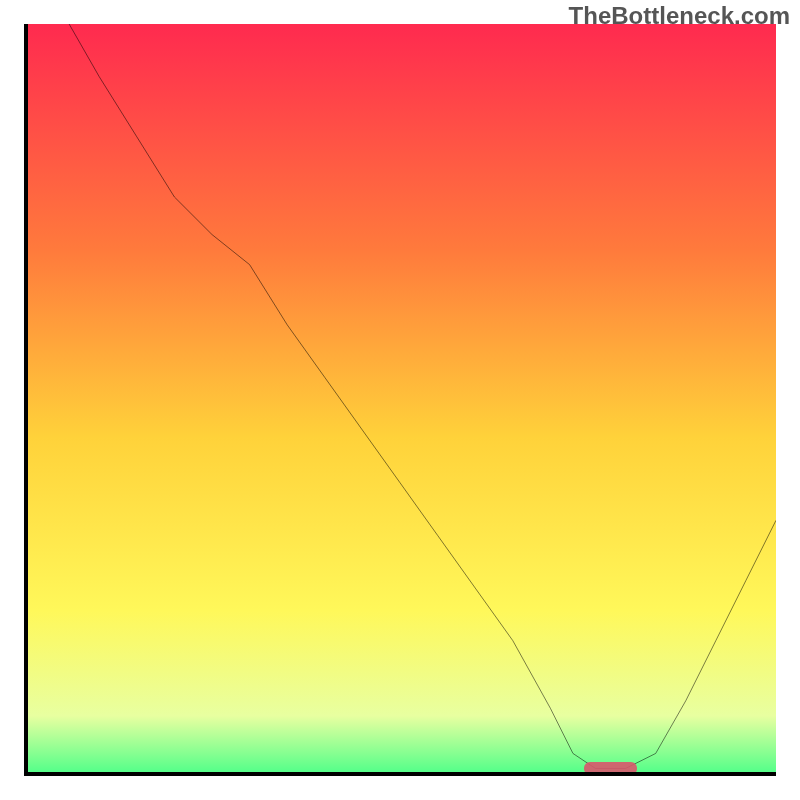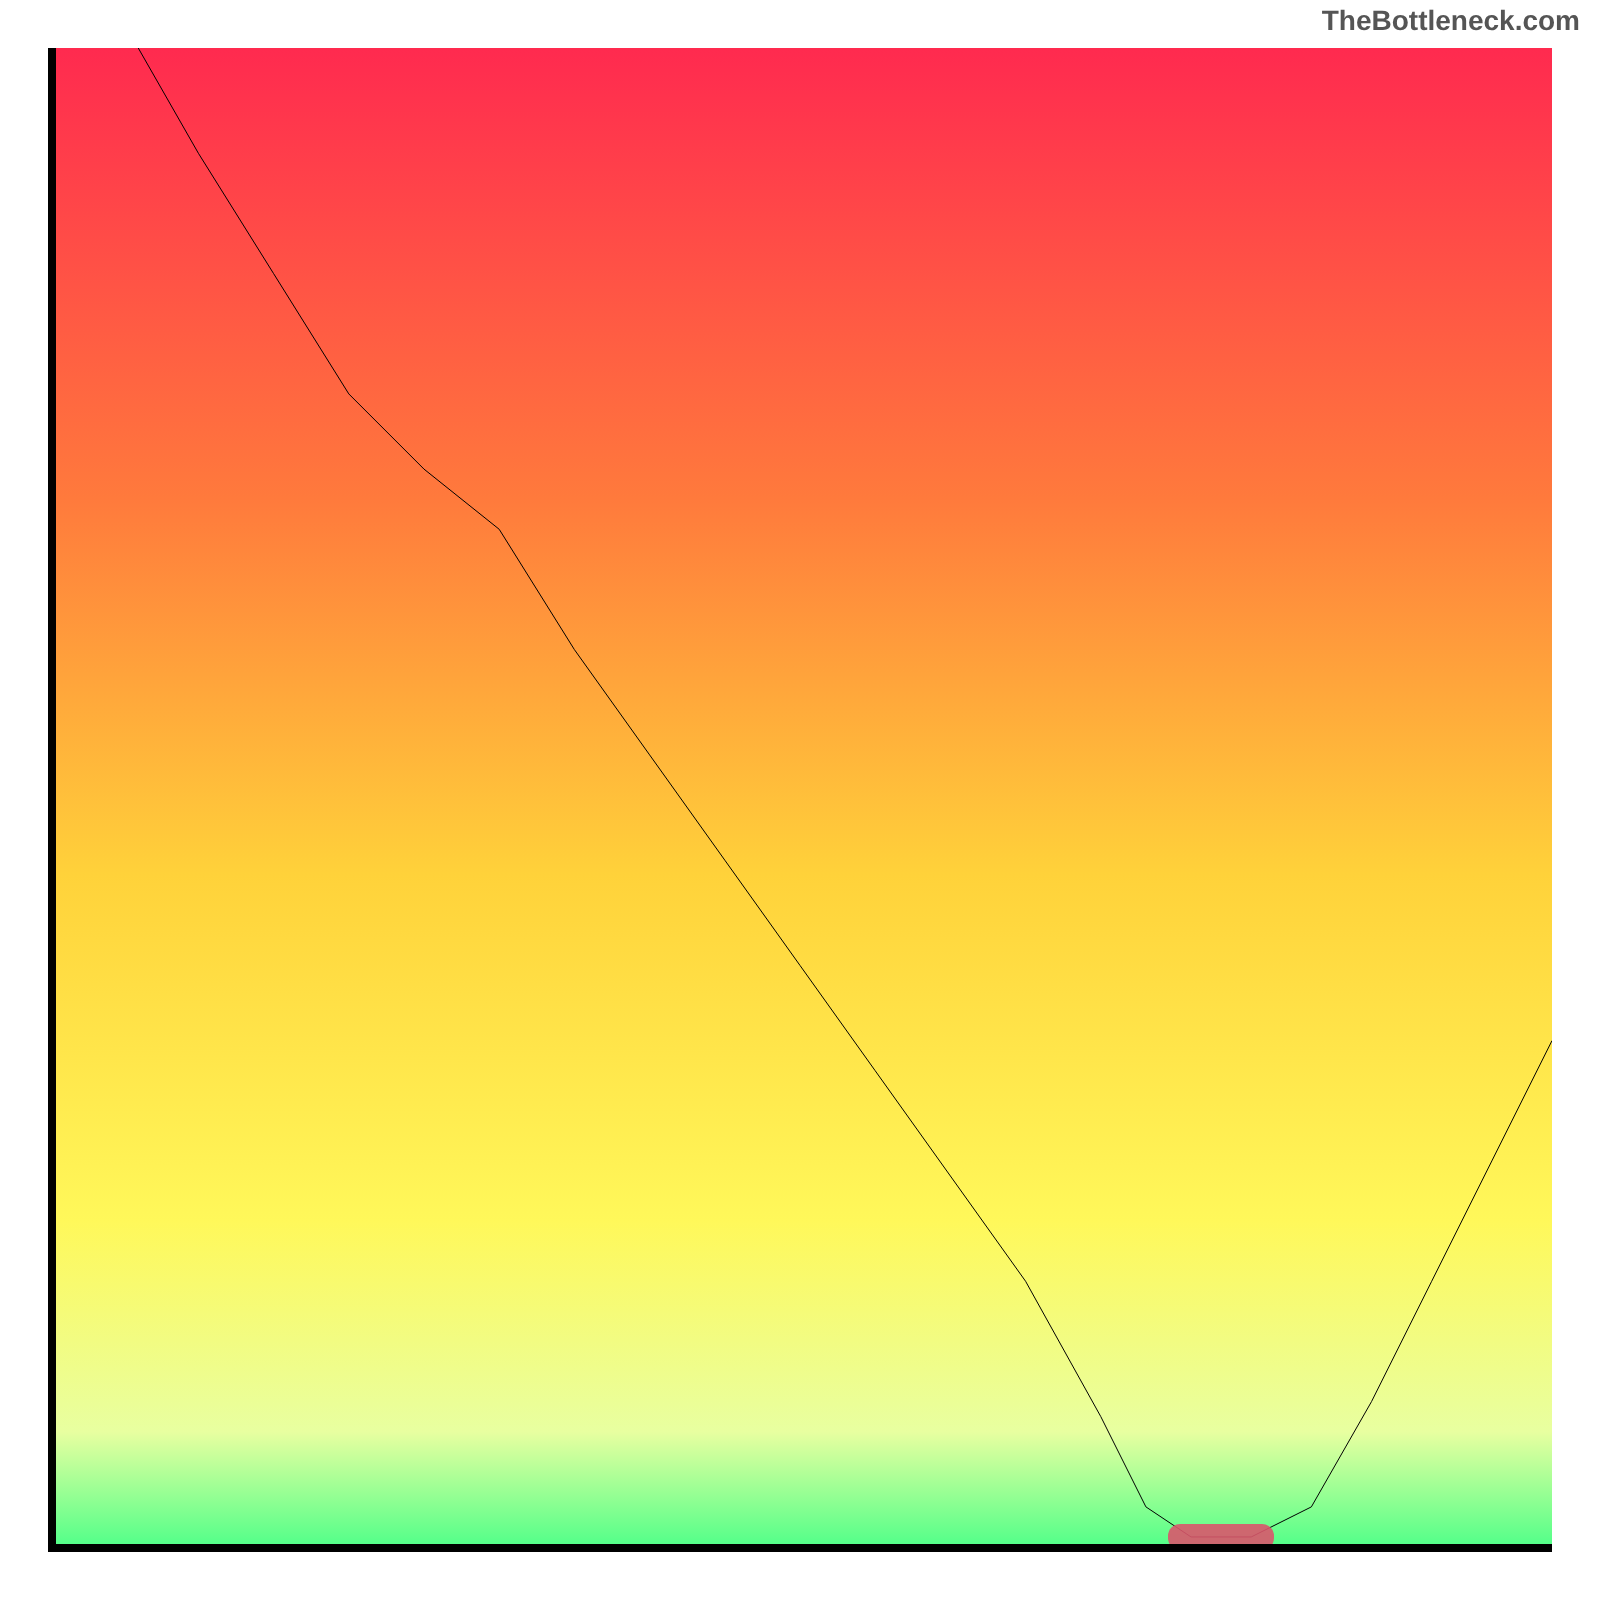--- a/index.html
+++ b/index.html
@@ -13,21 +13,21 @@
   .container {
     position: relative;
     width: 800px;
     height: 800px;
   }
   .watermark {
     position: absolute;
     top: 2px;
     right: 10px;
     color: #555555;
-    font-size: 14px;
+    font-size: 24px;
     font-weight: 600;
     z-index: 5;
   }
   .plot-area {
     position: absolute;
     left: 24px;
     top: 24px;
     width: 752px;
     height: 752px;
     box-sizing: border-box;

